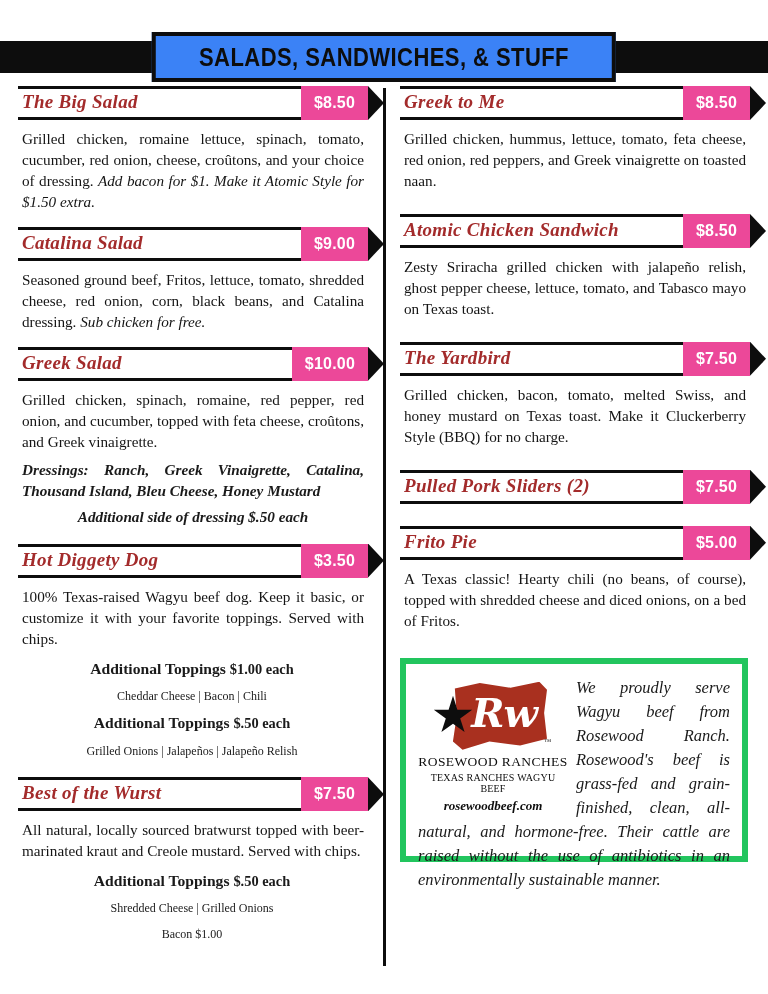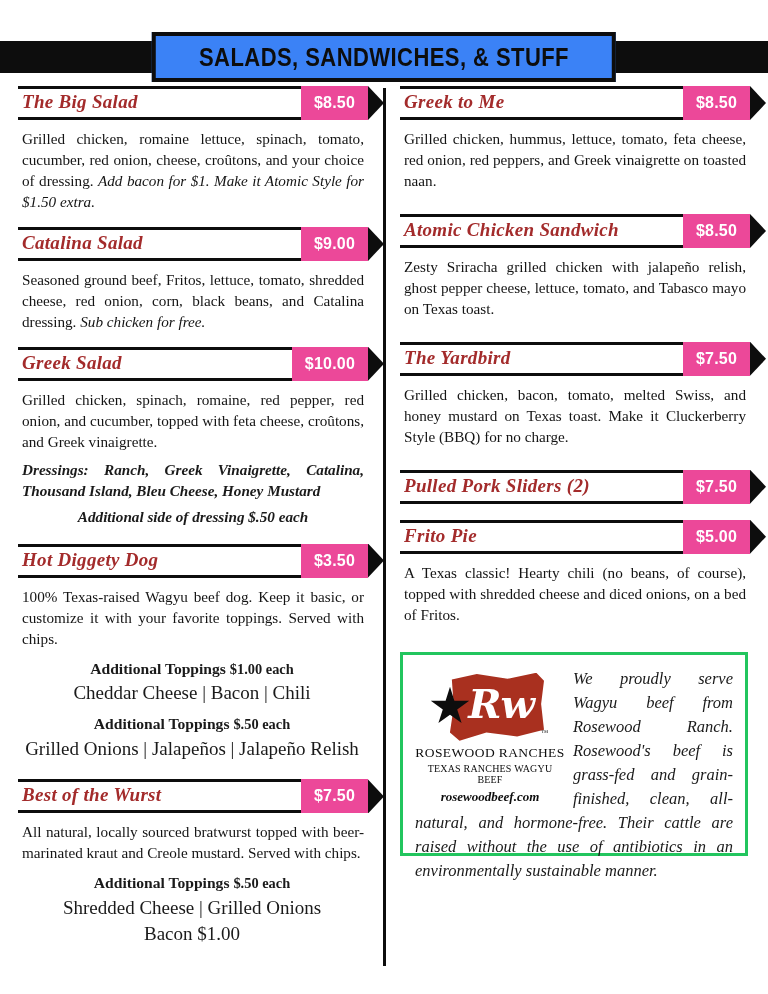--- a/index.html
+++ b/index.html
@@ -161,30 +161,30 @@
   .top-head {
     text-align: center;
     font-weight: bold;
     font-size: 15.6px;
     margin-top: 9px;
     line-height: 1.3;
   }
   .top-head .price-each { font-size: 14.4px; }
   .top-list {
     text-align: center;
-    font-size: 19px;
-    margin-top: 2px;
+    font-size: 12px;
+    margin-top: 10px;
     line-height: 1.3;
   }
 
   
   .promo {
     position: relative;
     margin-top: 26px;
-    border: 3px solid #22c55e;
+    border: 6px solid #22c55e;
     box-sizing: border-box;
     padding: 12px 12px 10px 12px;
     background: #ffffff;
     height: 204px;
   }
   .promo-top { display: flex; align-items: flex-start; }
   .logo-block {
     width: 150px;
     flex: 0 0 150px;
     text-align: center;
@@ -426,21 +426,21 @@
         <span class="item-name">Pulled Pork Sliders (2)</span>
         <span class="price-tag">
           <span class="price-body">
             <span class="price-text">$7.50</span>
           </span>
           <span class="price-arrow"></span>
         </span>
       </div>
     </div>
 
-    <div class="item" style="margin-top:16px;">
+    <div class="item" style="margin-top:22px;">
       <div class="item-head">
         <span class="item-name">Frito Pie</span>
         <span class="price-tag">
           <span class="price-body">
             <span class="price-text">$5.00</span>
           </span>
           <span class="price-arrow"></span>
         </span>
       </div>
       <div class="desc">A Texas classic! Hearty chili (no beans, of course), topped with shredded cheese and diced onions, on a bed of Fritos.</div>

